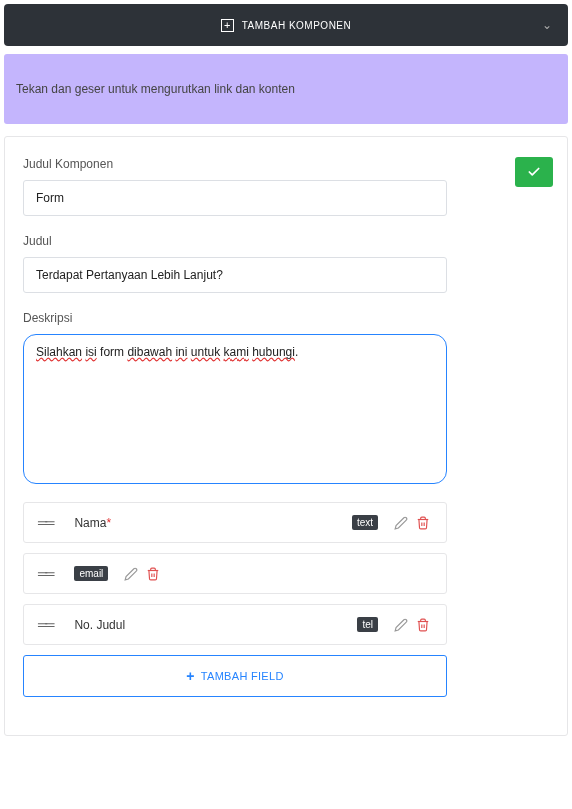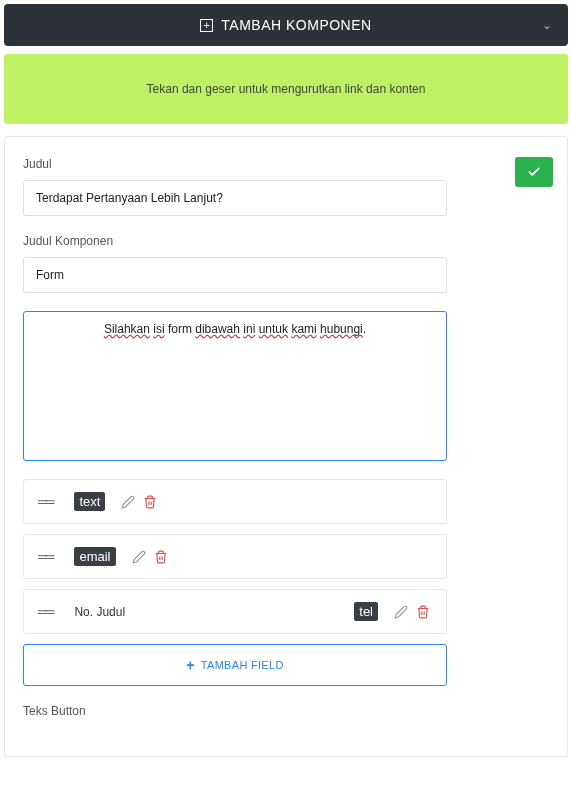--- a/index.html
+++ b/index.html
@@ -1,43 +1,43 @@
 <!DOCTYPE html>
 <html><head>
 <meta charset="utf-8">
 <style>
 * { box-sizing: border-box; margin: 0; padding: 0; }
 body { font-family: -apple-system, BlinkMacSystemFont, "Segoe UI", Arial, sans-serif; background: #fff; width: 572px; font-size: 13px; color: #333; }
 
 .topbar { background: #2d3238; color: #fff; height: 42px; display: flex; align-items: center; justify-content: center; border-radius: 4px; margin: 4px; position: relative; }
-.topbar-label { font-size: 14px; letter-spacing: 0.5px; font-weight: 500; }
+.topbar-label { font-size: 10px; letter-spacing: 0.5px; font-weight: 500; }
 .topbar-plus { width: 13px; height: 13px; border: 1px solid #fff; display: inline-flex; align-items: center; justify-content: center; font-size: 11px; margin-right: 8px; line-height: 1; }
 .topbar-chevron { position: absolute; right: 16px; font-size: 12px; color: #aaa; }
 
-.hint-bar { background: #bef264; margin: 8px 4px 12px 4px; padding: 28px 12px; text-align: center; font-size: 12px; color: #444; border-radius: 3px; }
+.hint-bar { background: #c4b5fd; margin: 8px 4px 12px 4px; padding: 28px 12px; font-size: 12px; color: #444; border-radius: 3px; }
 
 .main-card { border: 1px solid #e6e6e8; border-radius: 3px; margin: 0 4px 4px 4px; padding: 20px 18px; position: relative; }
 
 .confirm-btn { position: absolute; top: 20px; right: 14px; width: 38px; height: 30px; background: #2bb24c; border-radius: 3px; display: flex; align-items: center; justify-content: center; color: #fff; font-size: 14px; cursor: pointer; }
 
 .fld-label { font-size: 12px; color: #555; margin-bottom: 9px; display: block; }
 .fld-group { margin-bottom: 18px; }
 
 .txt-input { width: 424px; border: 1px solid #dcdfe4; border-radius: 3px; padding: 10px 12px; font-size: 12px; color: #222; font-family: inherit; }
 .txt-input.full { width: 100%; }
 
-.txtarea { width: 424px; height: 150px; border: 1px solid #2684ff; border-radius: 3px; padding: 10px 12px; font-size: 12px; color: #222; resize: both; font-family: inherit; text-align: center; }
+.txtarea { width: 424px; height: 150px; border: 1px solid #2684ff; border-radius: 13px; padding: 10px 12px; font-size: 12px; color: #222; resize: both; font-family: inherit; }
 
 .spellerr { text-decoration: underline wavy #e03030; text-decoration-skip-ink: none; }
 
 .field-row { display: flex; align-items: center; border: 1px solid #e6e6e8; border-radius: 3px; padding: 12px 14px; margin-bottom: 10px; width: 424px; }
 .drag-h { color: #666; font-size: 13px; margin-right: 22px; letter-spacing: -2px; cursor: grab; }
 .field-nm { flex: 1; font-size: 12px; color: #333; }
 .req-star { color: #e03030; }
-.type-badge { background: #3a3f46; color: #fff; font-size: 13px; padding: 2px 5px; border-radius: 2px; margin-right: 10px; }
+.type-badge { background: #3a3f46; color: #fff; font-size: 10px; padding: 2px 5px; border-radius: 2px; margin-right: 10px; }
 .icon-edit, .icon-del { width: 16px; text-align: center; cursor: pointer; margin-left: 6px; }
 .icon-edit { color: #999; }
 .icon-del { color: #e05050; }
 
 .add-field-btn { width: 424px; border: 1px solid #2684ff; color: #2684ff; background: #fff; padding: 12px; text-align: center; font-size: 11px; letter-spacing: 0.3px; border-radius: 3px; cursor: pointer; display: flex; align-items: center; justify-content: center; gap: 6px; }
 .add-plus { font-size: 14px; font-weight: bold; }
 
 svg { display: block; }
 </style>
 </head>
@@ -53,37 +53,39 @@
 
 <div class="main-card">
 
   <div class="confirm-btn">
     <svg width="14" height="14" viewBox="0 0 24 24" fill="none" stroke="#fff" stroke-width="3" stroke-linecap="round" stroke-linejoin="round">
         <polyline points="20 6 9 17 4 12"></polyline>
       </svg>
   </div>
 
   <div class="fld-group">
+    <label class="fld-label">Judul Komponen</label>
+    <input class="txt-input" value="Form" style="">
+  </div>
+
+  <div class="fld-group">
     <label class="fld-label">Judul</label>
     <input class="txt-input" value="Terdapat Pertanyaan Lebih Lanjut?" style="">
   </div>
 
   <div class="fld-group">
-    <label class="fld-label">Judul Komponen</label>
-    <input class="txt-input" value="Form" style="">
-  </div>
-
-  <div class="fld-group">
+    <label class="fld-label">Deskripsi</label>
     <div class="txtarea" contenteditable="true" style=""><span class="spellerr">Silahkan</span><span> </span><span class="spellerr">isi</span><span> form </span><span class="spellerr">dibawah</span><span> </span><span class="spellerr">ini</span><span> </span><span class="spellerr">untuk</span><span> </span><span class="spellerr">kami</span><span> </span><span class="spellerr">hubungi</span><span>.</span></div>
   </div>
 
   <div class="fld-group">
     <div id="fields-container">
         <div class="field-row">
           <span class="drag-h">══</span>
+          <span class="field-nm">Nama<span class="req-star">*</span></span>
           <span class="type-badge">text</span>
           <span class="icon-edit">
             <svg width="14" height="14" viewBox="0 0 24 24" fill="none" stroke="currentColor" stroke-width="2">
               <path d="M17 3a2.8 2.8 0 1 1 4 4L7.5 20.5 2 22l1.5-5.5L17 3z"></path>
             </svg>
           </span>
           <span class="icon-del">
             <svg width="14" height="14" viewBox="0 0 24 24" fill="none" stroke="currentColor" stroke-width="2">
               <polyline points="3 6 5 6 21 6"></polyline>
               <path d="M19 6l-1 14a2 2 0 0 1-2 2H8a2 2 0 0 1-2-2L5 6"></path>
@@ -128,16 +130,15 @@
           </span>
         </div>
       </div>
     <div class="add-field-btn">
       <span class="add-plus">+</span>
       <span>TAMBAH FIELD</span>
     </div>
   </div>
 
   <div class="fld-group">
-    <label class="fld-label">Teks Button</label>
   </div>
 
 </div>
 
 </body></html>

